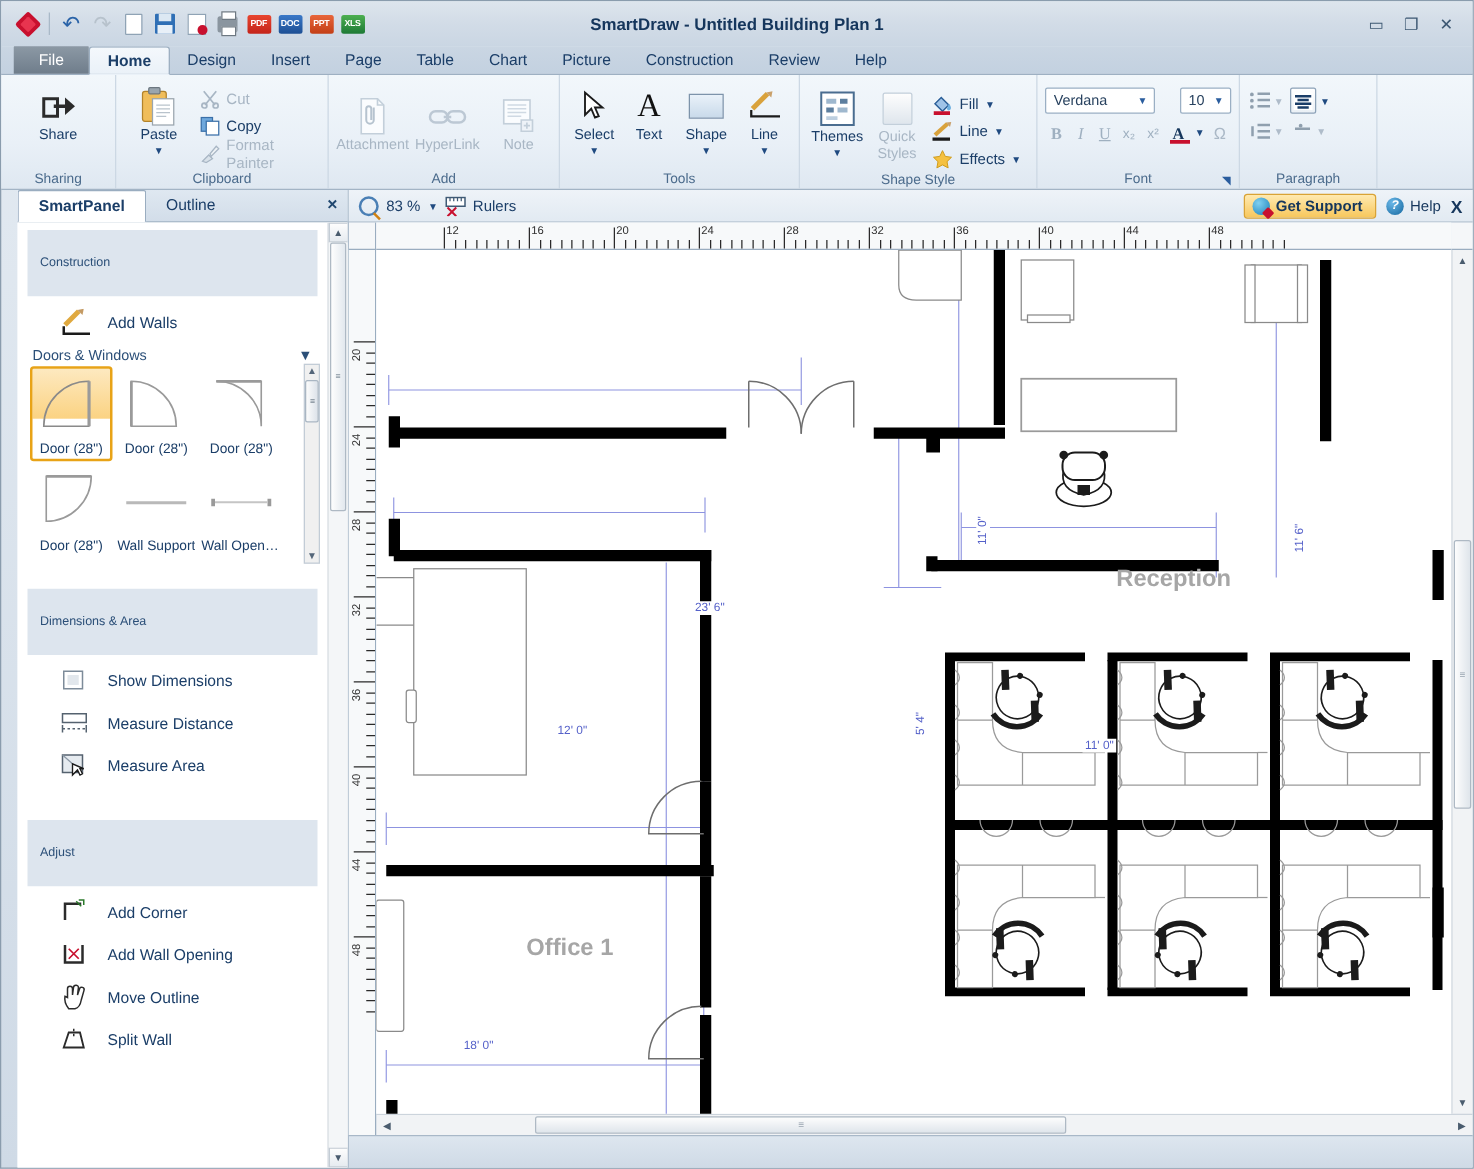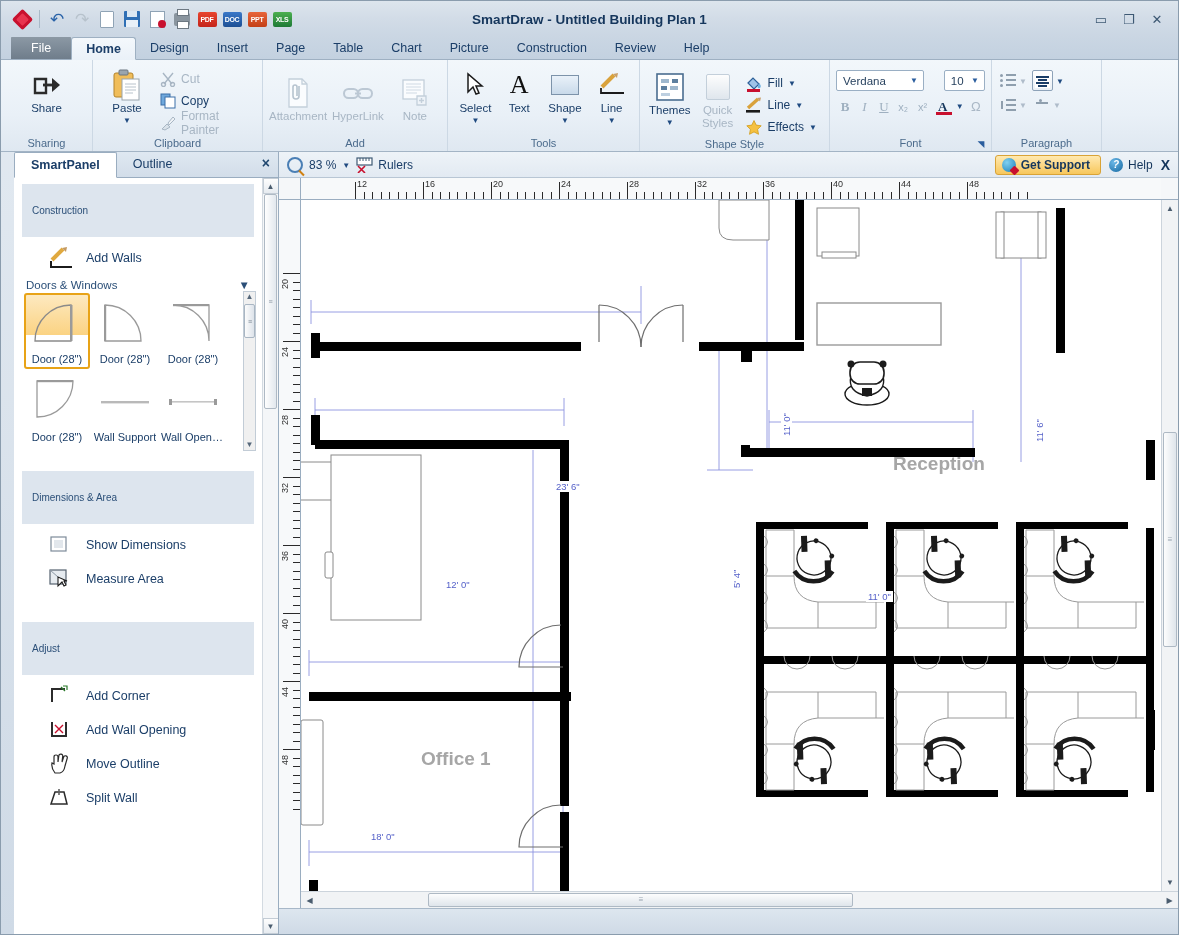--- a/index.html
+++ b/index.html
@@ -921,20 +921,30 @@
 
           <div class="secthead" style="margin-top:24px">Dimensions &amp; Area</div>
           <div class="sbitem">
             <span class="sbicon">
               <svg width="22" height="20" viewBox="0 0 22 20">
                 <rect x="3" y="3" width="15" height="14" fill="#fff" stroke="#7d8b99" stroke-width="1.2"></rect>
                 <rect x="6" y="6" width="9" height="8" fill="#e2e7ec"></rect>
               </svg>
             </span>
             <span>Show Dimensions</span>
+          </div>
+          <div class="sbitem">
+            <span class="sbicon">
+              <svg width="24" height="20" viewBox="0 0 24 20">
+                <rect x="2" y="3" width="19" height="7" fill="#fff" stroke="#55626f" stroke-width="1.2"></rect>
+                <path d="M2 15 h19" stroke="#55626f" stroke-width="1.2" stroke-dasharray="2 2"></path>
+                <path d="M2 12 v6 M21 12 v6" stroke="#55626f" stroke-width="1.2"></path>
+              </svg>
+            </span>
+            <span>Measure Distance</span>
           </div>
           <div class="sbitem">
             <span class="sbicon">
               <svg width="22" height="20" viewBox="0 0 22 20">
                 <rect x="2" y="2" width="16" height="14" fill="#e6ebf0" stroke="#55626f" stroke-width="1.2"></rect>
                 <path d="M2 2 L18 16" stroke="#8a97a4" stroke-width="1"></path>
                 <path d="M10 9 L10 18 L14 14 L16 18 L18 17 L16 13 L19 13 Z" fill="#fff" stroke="#1b1b1b" stroke-width="1.1"></path>
               </svg>
             </span>
             <span>Measure Area</span>

